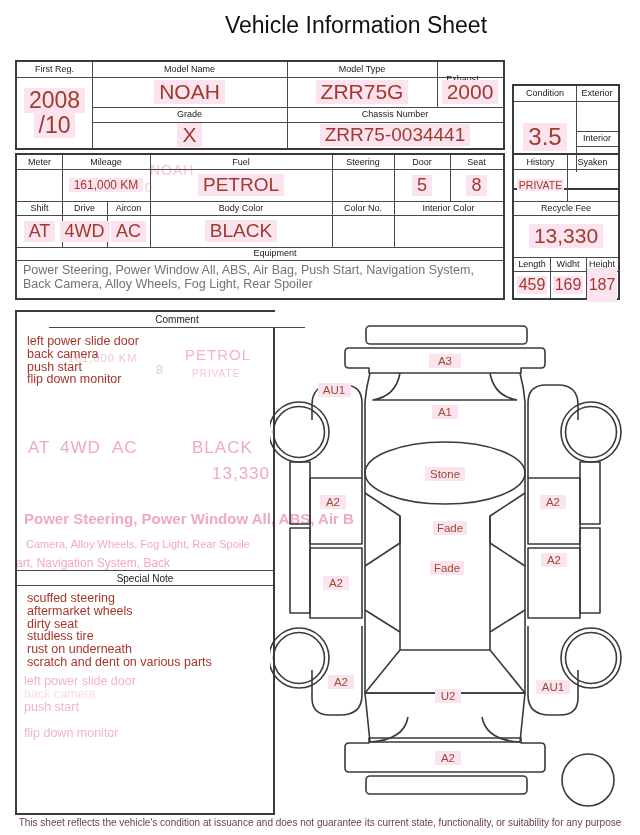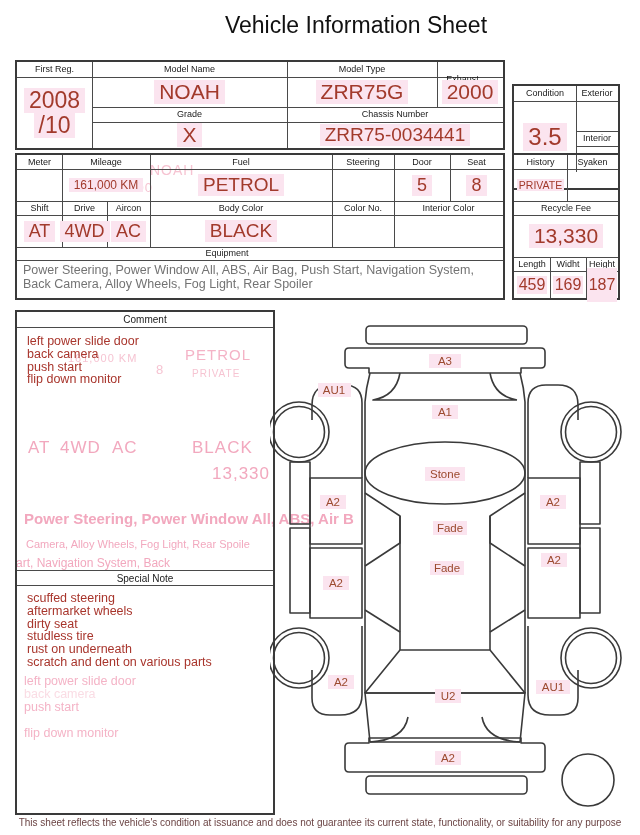--- a/index.html
+++ b/index.html
@@ -145,21 +145,21 @@
       <span class="hl">4WD</span>
       </div>
     <div class="val" style="left:90px;top:60px;width:43px;height:32px;font-size:18px;">
       <span class="hl">AC</span>
       </div>
     <div class="val" style="left:133px;top:60px;width:182px;height:32px;font-size:19px;">
       <span class="hl">BLACK</span>
       </div>
     <div class="val" style="left:315px;top:60px;width:62px;height:32px;font-size:12px;"></div>
     <div class="val" style="left:377px;top:60px;width:109px;height:32px;font-size:12px;"></div>
-    <div class="lbl" style="left:0;top:93px;width:420px;">Equipment</div>
+    <div class="lbl" style="left:0;top:93px;width:420px;padding-left:48px;">Equipment</div>
     <div class="redtext" style="position:absolute;left:6px;top:108px;width:476px;font-size:12.5px;line-height:14px;">Power Steering, Power Window  All, ABS, Air Bag, Push Start, Navigation System, Back Camera, Alloy Wheels, Fog Light, Rear Spoiler</div>
   </div>
 
   <div class="box" style="left:512px;top:153px;width:108px;height:147px;">
     <div class="vl" style="left:53px;top:0;height:46px;"></div>
     <div class="hr" style="top:14px;left:0;width:104px;"></div>
     <div class="hr" style="top:46px;left:0;width:104px;"></div>
     <div class="hr" style="top:60px;left:0;width:104px;"></div>
     <div class="hr" style="top:102px;left:0;width:104px;"></div>
     <div class="hr" style="top:116px;left:0;width:104px;"></div>
@@ -183,21 +183,21 @@
       </div>
     <div class="val" style="left:36px;top:116px;width:36px;height:27px;font-size:16px;">
       <span class="hl" style="padding:0 2px;">169</span>
       </div>
     <div class="val" style="left:72px;top:116px;width:32px;height:27px;font-size:16px;">
       <span class="hl" style="padding:8px 2px;">187</span>
       </div>
   </div>
 
   <div class="box" style="left:15px;top:310px;width:260px;height:505px;">
-    <div class="panel-head" style="top:0;">Comment</div>
+    <div class="panel-head" style="top:0;margin-left:32px;">Comment</div>
     <div style="position:absolute;left:10px;top:23px;">
       <div class="note-line">left power slide door</div>
       <div class="note-line">back camera</div>
       <div class="note-line">push start</div>
       <div class="note-line">flip down monitor</div>
     </div>
     <div class="panel-head" style="top:258px;border-top:1px solid #4a4a4a;">Special Note</div>
     <div style="position:absolute;left:10px;top:280px;">
       <div class="note-line">scuffed steering</div>
       <div class="note-line">aftermarket wheels</div>

